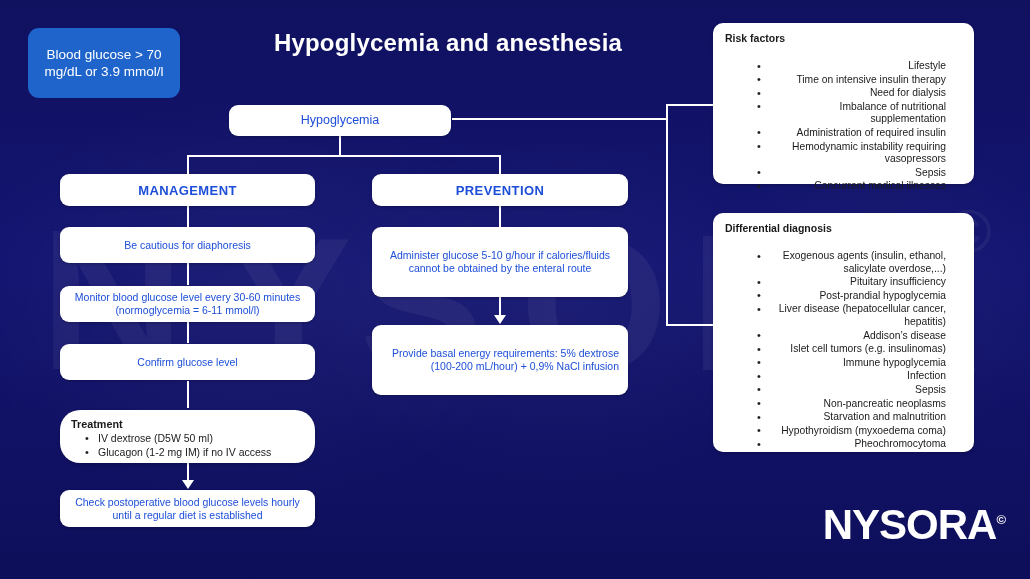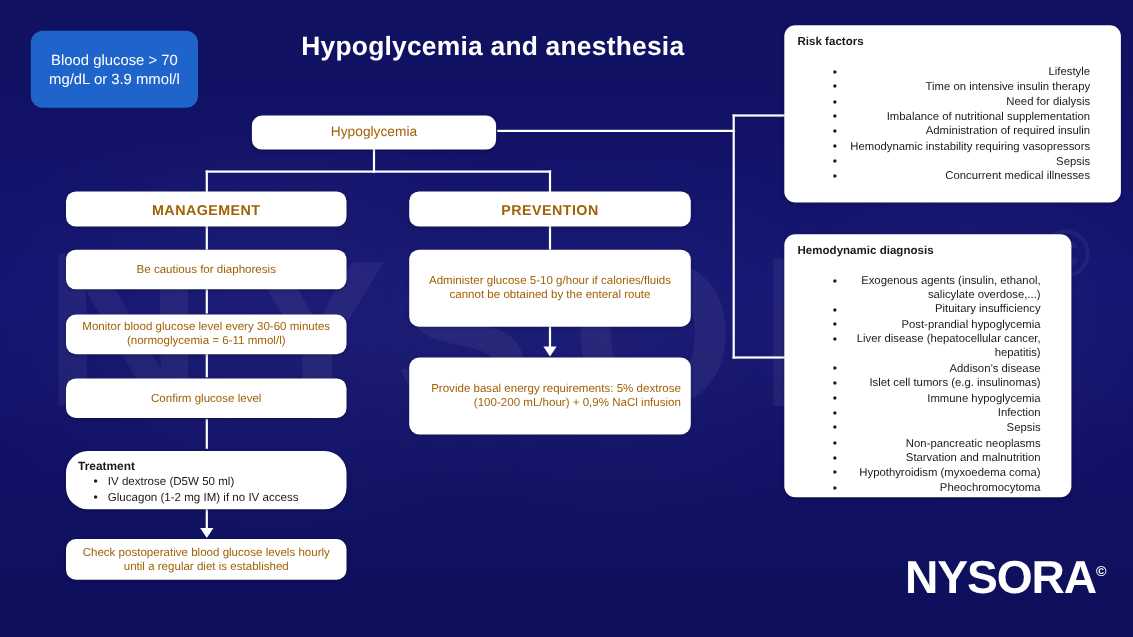--- a/index.html
+++ b/index.html
@@ -61,21 +61,21 @@
     display: flex; align-items: center; justify-content: center;
     text-align: center;
     padding: 4px 8px;
   }
 
   
   .wbox {
     position: absolute;
     background: #ffffff;
     border-radius: 9px;
-    color: #a16207;
+    color: #1d4ed8;
     display: flex;
     align-items: center;
     justify-content: center;
     text-align: center;
     font-size: 10.5px;
     line-height: 13px;
     padding: 5px 9px;
     box-shadow: 0 1px 3px rgba(0,0,0,0.25);
   }
   .wbox.head { font-weight: 700; font-size: 13px; letter-spacing: 0.4px; }
@@ -231,36 +231,36 @@
   </div>
 
   <div class="wbox" style="left:372px; top:227px; width:256px; height:70px;align-items:center;">
     <span>Administer glucose 5-10 g/hour if calories/fluids cannot be obtained by the enteral route</span>
   </div>
 
   <div class="wbox" style="left:372px; top:325px; width:256px; height:70px;text-align:right;">
     <span>Provide basal energy requirements: 5% dextrose (100-200 mL/hour) + 0,9% NaCl infusion</span>
   </div>
 
-  <div class="panel" style="left:713px; top:23px; width:306px; height:161px;">
+  <div class="panel" style="left:713px; top:23px; width:261px; height:161px;">
     <div class="panel-title">Risk factors</div>
     <ul>
       <li>Lifestyle</li>
       <li>Time on intensive insulin therapy</li>
       <li>Need for dialysis</li>
       <li>Imbalance of nutritional supplementation</li>
       <li>Administration of required insulin</li>
       <li>Hemodynamic instability requiring vasopressors</li>
       <li>Sepsis</li>
       <li>Concurrent medical illnesses</li>
     </ul>
   </div>
 
   <div class="panel" style="left:713px; top:213px; width:261px; height:239px;">
-    <div class="panel-title">Hemodynamic diagnosis</div>
+    <div class="panel-title">Differential diagnosis</div>
     <ul>
       <li>Exogenous agents (insulin, ethanol, salicylate overdose,...)</li>
       <li>Pituitary insufficiency</li>
       <li>Post-prandial hypoglycemia</li>
       <li>Liver disease (hepatocellular cancer, hepatitis)</li>
       <li>Addison’s disease</li>
       <li>Islet cell tumors (e.g. insulinomas)</li>
       <li>Immune hypoglycemia</li>
       <li>Infection</li>
       <li>Sepsis</li>

